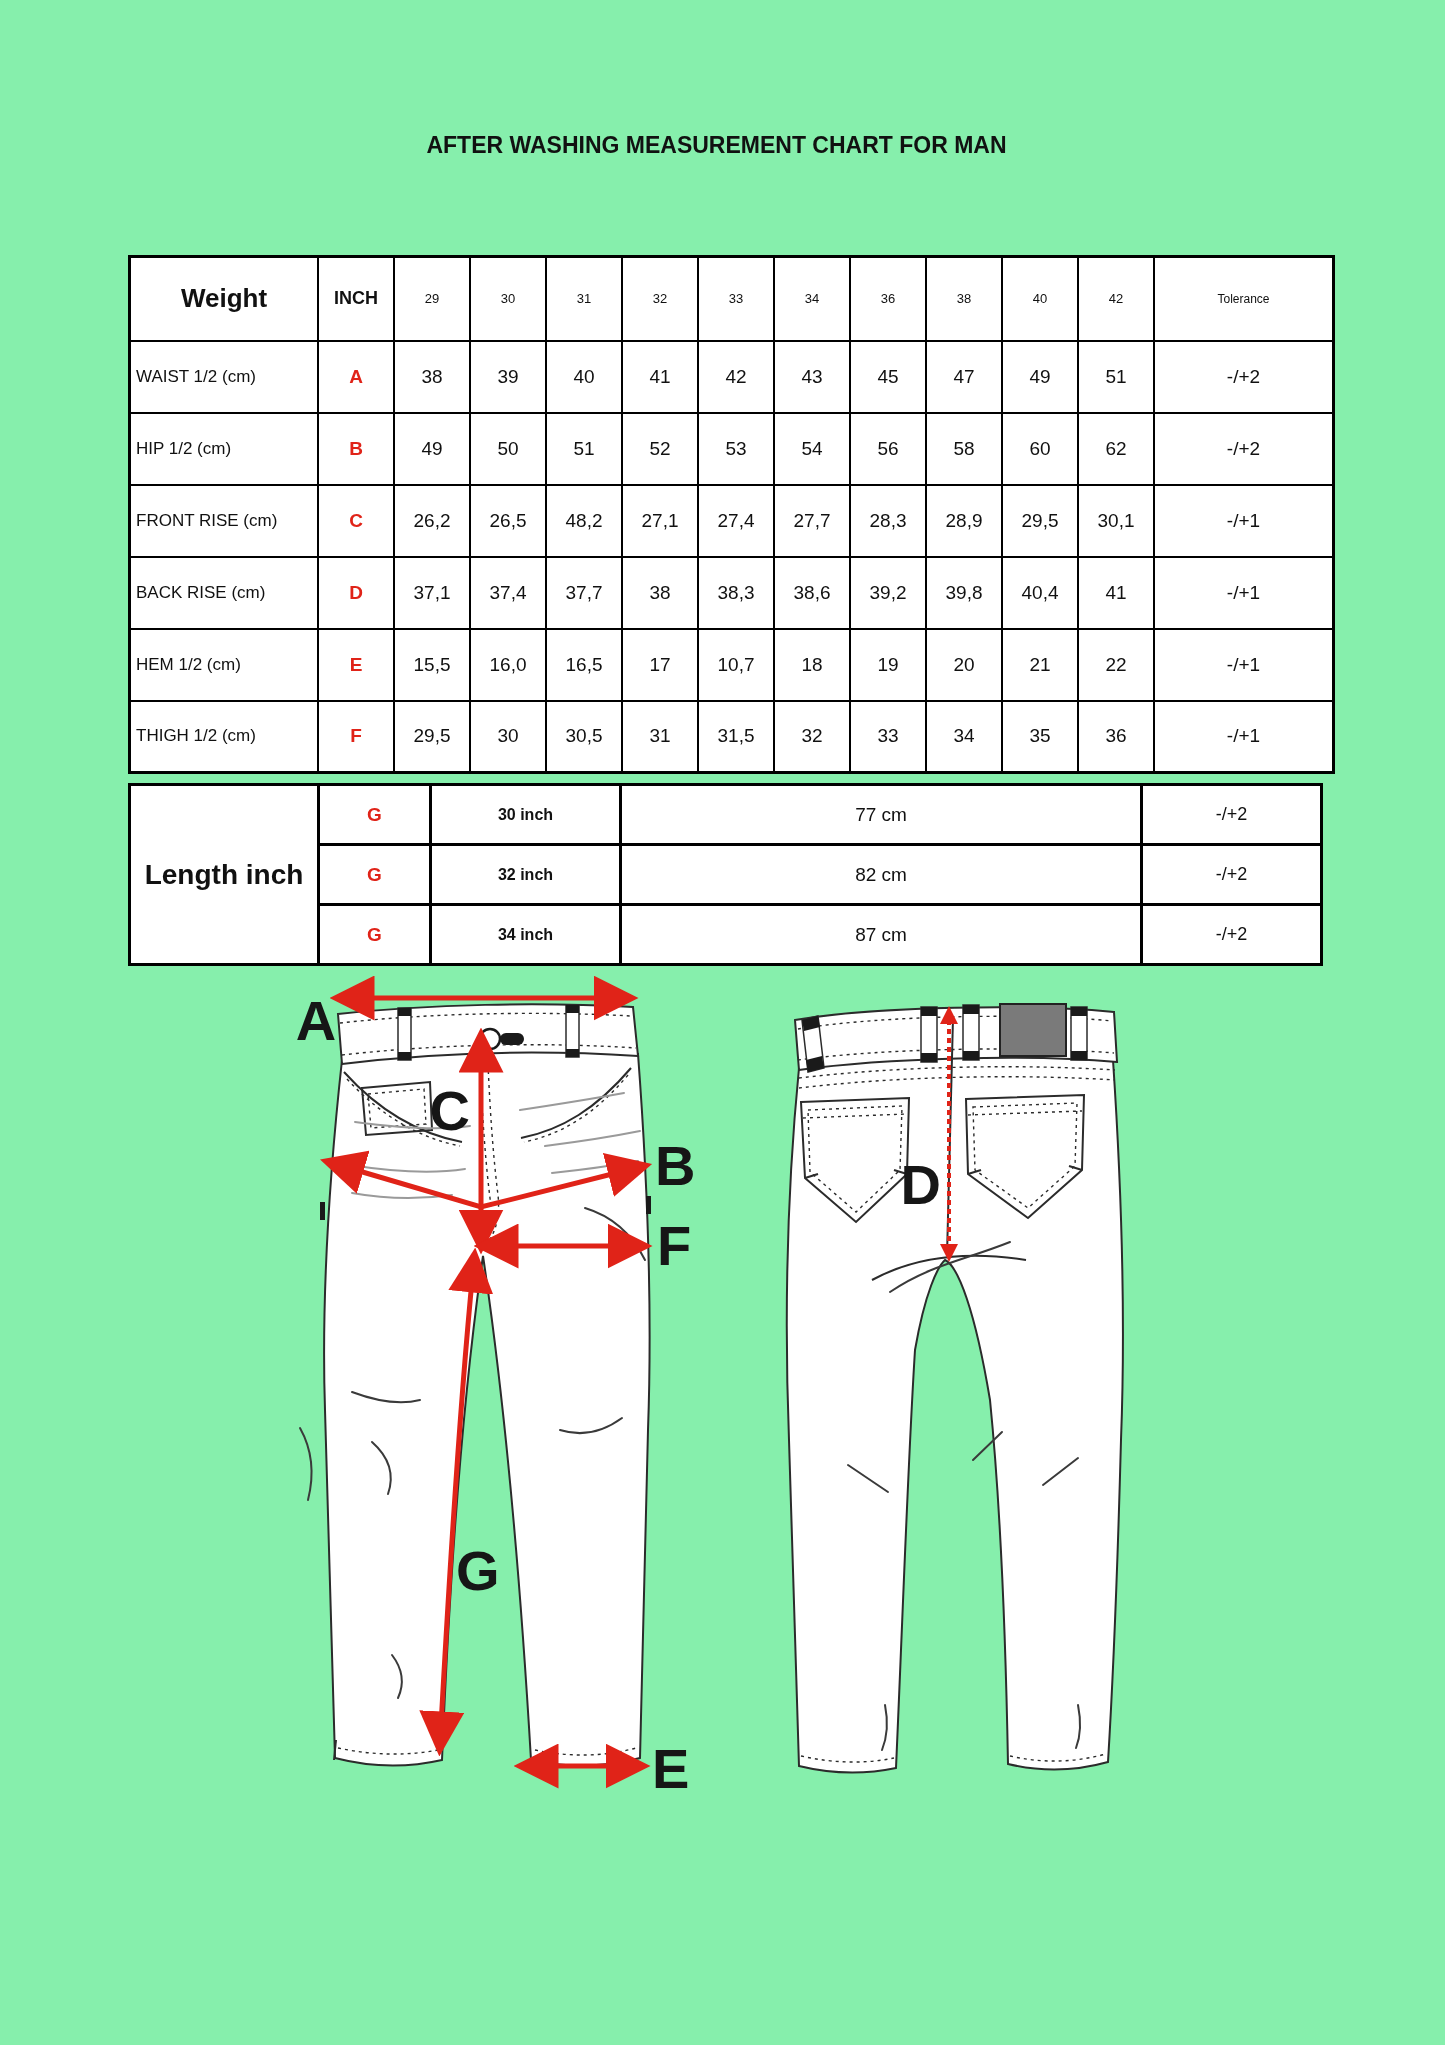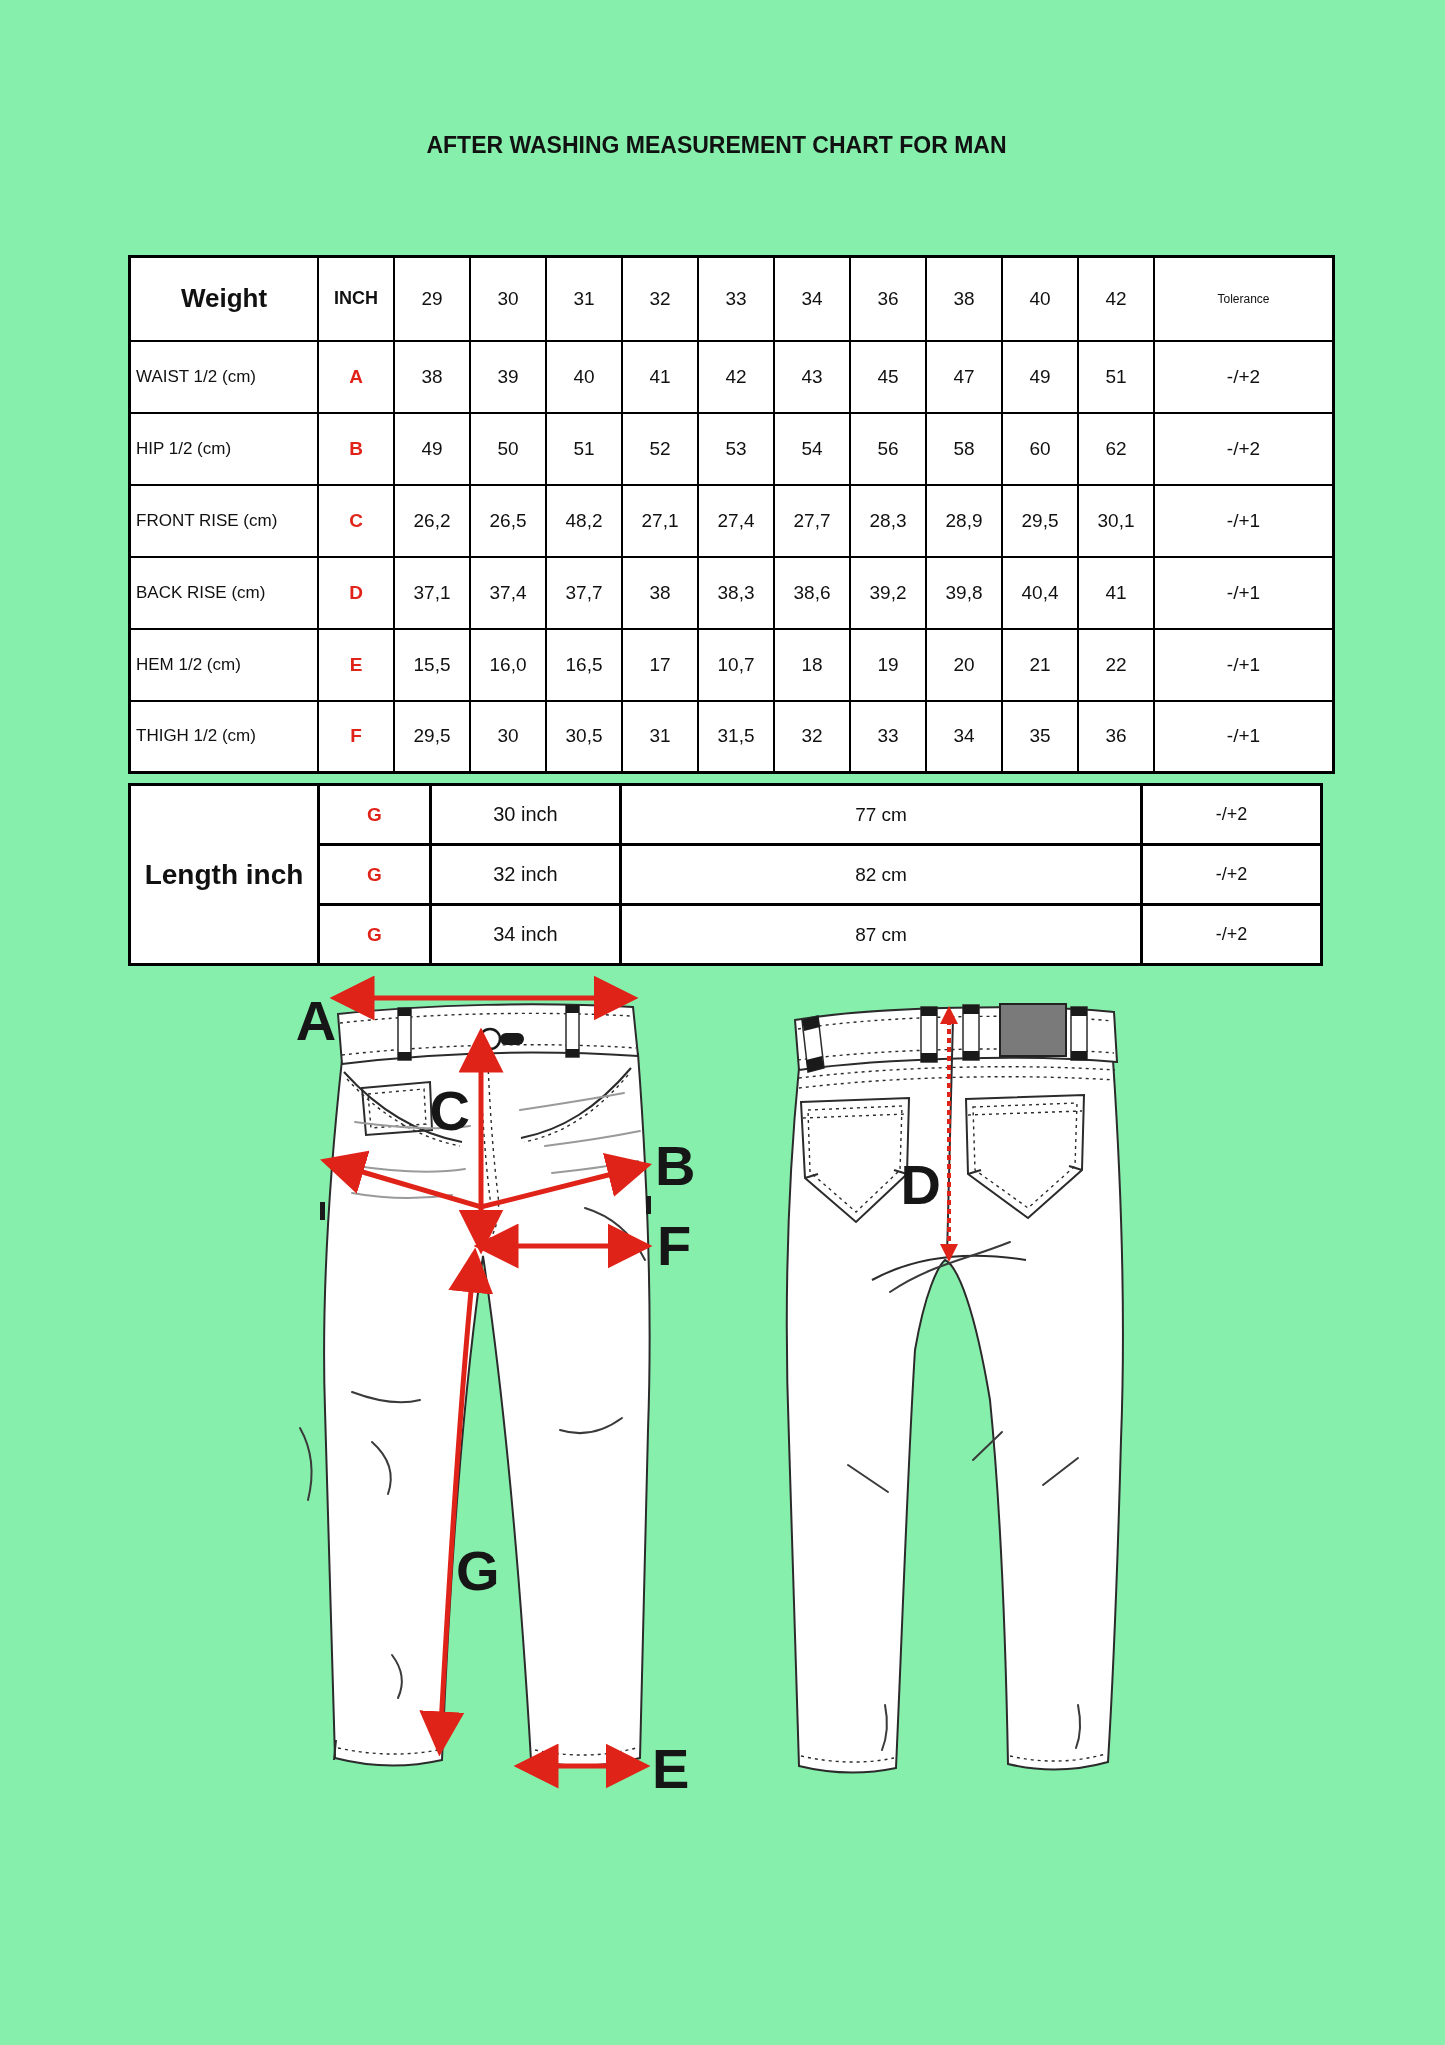--- a/index.html
+++ b/index.html
@@ -8,32 +8,32 @@
   .doc-title{position:absolute;left:128px;top:132px;width:1177px;text-align:center;
         font-size:23px;font-weight:bold;letter-spacing:0px;color:#111;}
   table{border-collapse:collapse;table-layout:fixed;background:#fff;}
   #size-table{position:absolute;left:128px;top:255px;width:1177px;border:3px solid #000;}
   #size-table th,#size-table td{border:2px solid #000;text-align:center;vertical-align:middle;
         padding:0;overflow:hidden;}
   #size-table thead tr{height:84px;}
   #size-table tbody tr{height:72px;}
   #size-table .w{width:186px;font-size:26px;font-weight:bold;}
   #size-table .i{width:74px;font-size:18px;font-weight:bold;}
-  #size-table .sz{width:74px;font-size:19px;font-weight:normal;}
+  #size-table .sz{width:74px;font-size:13px;font-weight:normal;}
   #size-table .t{width:177px;font-size:12px;font-weight:normal;}
   #size-table .lbl{font-size:17px;font-weight:normal;text-align:left;padding-left:5px;}
   #size-table .code{font-size:19px;font-weight:bold;color:#e02318;}
   #size-table .val{font-size:19px;}
   #size-table .tol{font-size:19px;}
   #length-table{position:absolute;left:128px;top:783px;width:1177px;border:3px solid #000;}
   #length-table td{border:3px solid #000;text-align:center;vertical-align:middle;padding:0;}
   #length-table tr{height:60px;}
   #length-table .llbl{font-size:28px;font-weight:bold;}
   #length-table .g{font-size:19px;font-weight:bold;color:#e02318;}
-  #length-table .inch{font-size:20px;font-weight:normal;}
+  #length-table .inch{font-size:16px;font-weight:bold;}
   #length-table .cm{font-size:19px;font-weight:normal;}
   #length-table .tol2{font-size:18px;font-weight:normal;}
   #diagram{position:absolute;left:0;top:960px;width:1445px;height:940px;}
   .mlabel{font-family:"Liberation Sans",sans-serif;font-weight:900;font-size:56px;fill:#161616;}
   .outline{fill:#ffffff;stroke:#2b2b2b;stroke-width:2;}
   .seam{fill:none;stroke:#2b2b2b;stroke-width:2;}
   .stitch{fill:none;stroke:#2b2b2b;stroke-width:1.4;stroke-dasharray:3 4;}
   .wrk{fill:none;stroke:#9a9a9a;stroke-width:2;stroke-linecap:round;}
   .wrk2{fill:none;stroke:#3a3a3a;stroke-width:2;stroke-linecap:round;}
   .red{fill:none;stroke:#e02318;stroke-width:5;}

